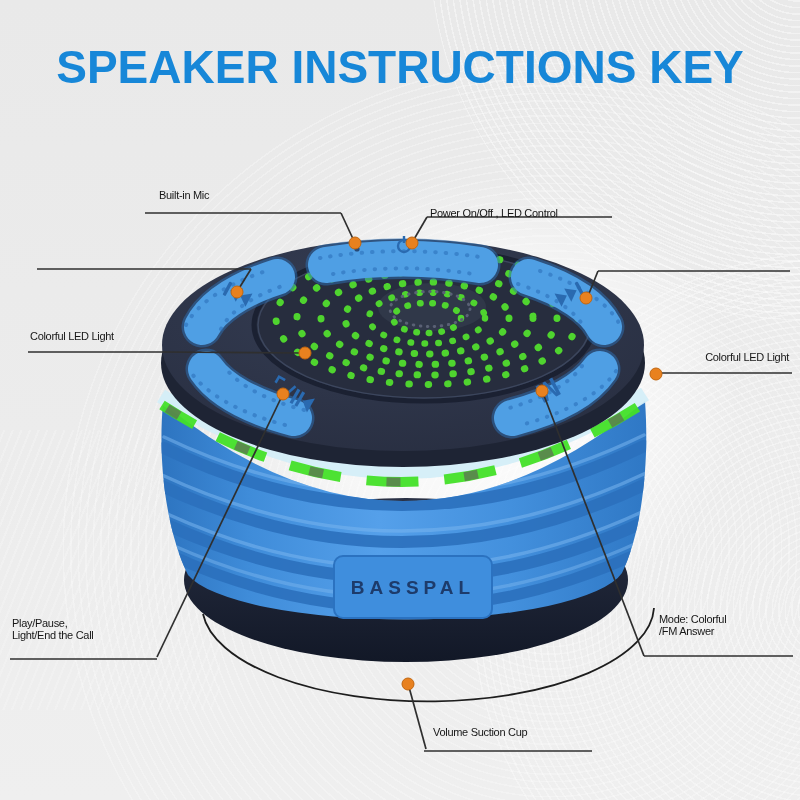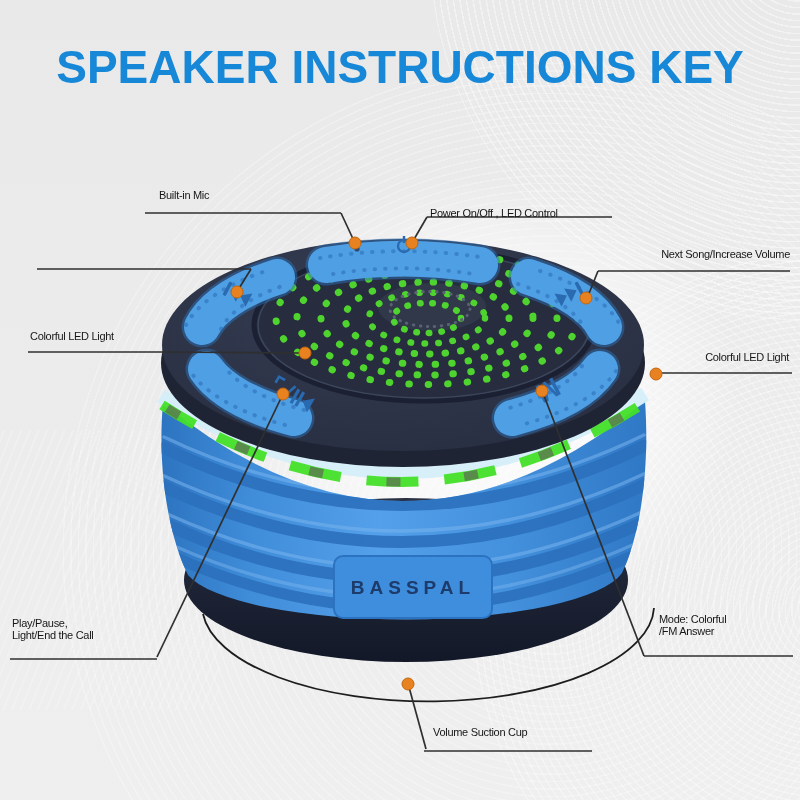--- a/index.html
+++ b/index.html
@@ -227,21 +227,20 @@
       <circle cx="283" cy="394" r="6"></circle>
       <circle cx="542" cy="391" r="6"></circle>
       <circle cx="408" cy="684" r="6"></circle>
     </g>
   </svg>
 
   <h1 class="title">SPEAKER INSTRUCTIONS KEY</h1>
 
   <div class="lbl lbl-mic">Built-in Mic</div>
   <div class="lbl lbl-power">Power On/Off , LED Control</div>
-  <div class="lbl lbl-next">Next Song/Increase Volume</div>
   <div class="lbl lbl-ledl">Colorful LED Light</div>
   <div class="lbl lbl-ledr">Colorful LED Light</div>
   <div class="lbl lbl-play">
     <div>Play/Pause,</div>
     <div>Light/End the Call</div>
   </div>
   <div class="lbl lbl-mode">
     <div>Mode: Colorful</div>
     <div>/FM Answer</div>
   </div>

